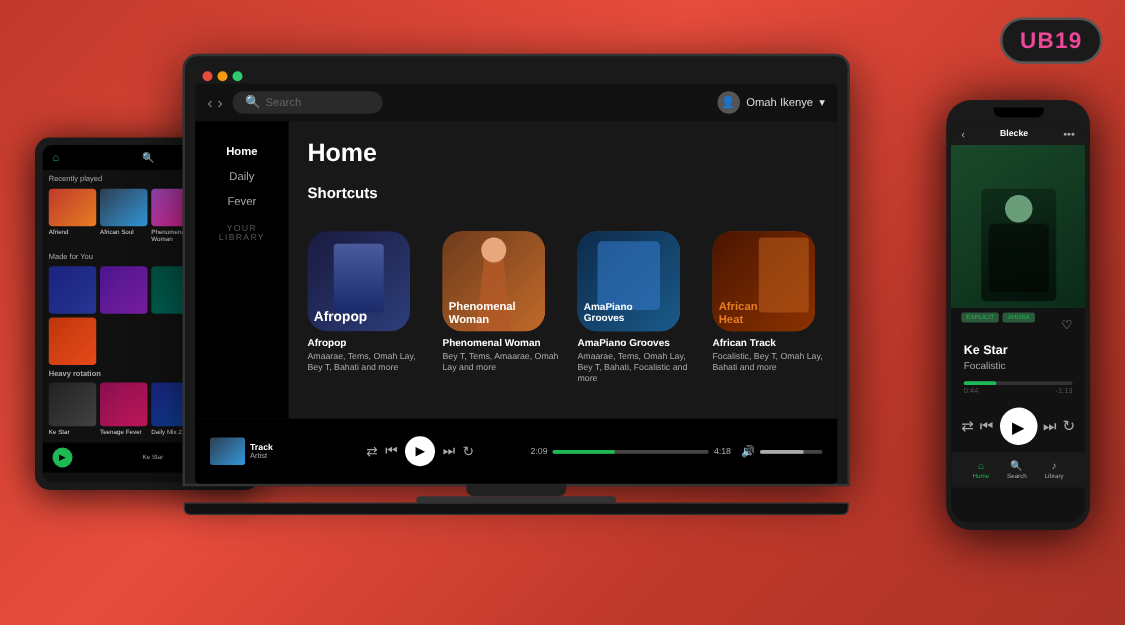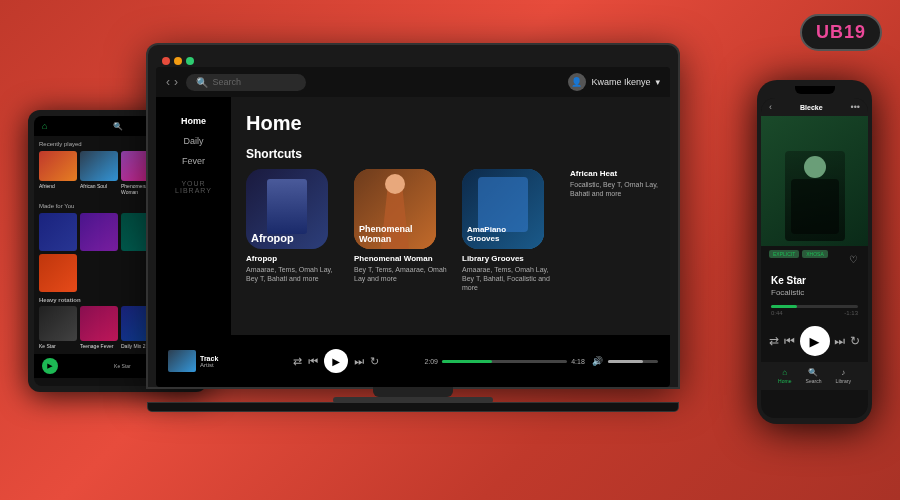--- a/index.html
+++ b/index.html
@@ -157,21 +157,21 @@
     .content-title {
       color: #fff;
       font-size: 20px;
       font-weight: 900;
       margin-bottom: 12px;
     }
     .shortcuts-label {
       color: #fff;
       font-size: 12px;
       font-weight: 700;
-      margin-bottom: 8px;
+      margin-bottom: 24px;
     }
     .shortcuts-grid {
       display: flex;
       gap: 8px;
       flex-wrap: nowrap;
     }
     .shortcut-card {
       width: 100px;
       flex-shrink: 0;
     }
@@ -516,21 +516,21 @@
           <span class="nav-arrow">›</span>
         </div>
         <div class="search-bar">
           <span>🔍</span>
           <span style="color:#666; font-size:9px;">Search</span>
         </div>
         <div class="user-pill">
           <div class="user-avatar-small">
             <span style="font-size:9px;">👤</span>
           </div>
-          <span>Kwame Ikenye</span>
+          <span>Omah Ikenye</span>
           <span>▾</span>
         </div>
       </div>
 
       <div class="spotify-main">
 
         <div class="spotify-sidebar">
           <div class="sidebar-nav-item active">Home</div>
           <div class="sidebar-nav-item">Daily</div>
           <div class="sidebar-nav-item">Fever</div>
@@ -562,26 +562,31 @@
               <div class="shortcut-title">Phenomenal Woman</div>
               <div class="shortcut-subtitle">Bey T, Tems, Amaarae, Omah Lay and more</div>
             </div>
 
             <div class="shortcut-card">
               <div class="shortcut-image card-amap">
                 <div style="position:absolute;inset:0;background:linear-gradient(135deg,#0d2a4a,#1a5a8a);"></div>
                 <div style="position:absolute;top:8px;left:50%;transform:translateX(-50%);width:50px;height:55px;background:rgba(50,120,200,0.6);border-radius:4px;"></div>
                 <span class="card-amap-text">AmaPiano<br>Grooves</span>
               </div>
-              <div class="shortcut-title">Library Grooves</div>
+              <div class="shortcut-title">AmaPiano Grooves</div>
               <div class="shortcut-subtitle">Amaarae, Tems, Omah Lay, Bey T, Bahati, Focalistic and more</div>
             </div>
 
             <div class="shortcut-card">
-              <div class="shortcut-title">African Heat</div>
+              <div class="shortcut-image card-african">
+                <div style="position:absolute;inset:0;background:linear-gradient(135deg,#4a1500,#8b3200);"></div>
+                <div style="position:absolute;top:5px;right:5px;width:40px;height:60px;background:rgba(200,100,30,0.5);border-radius:3px;"></div>
+                <span class="card-african-text">African<br>Heat</span>
+              </div>
+              <div class="shortcut-title">African Track</div>
               <div class="shortcut-subtitle">Focalistic, Bey T, Omah Lay, Bahati and more</div>
             </div>
 
           </div>
         </div>
       </div>
 
       <div class="player-bar">
         <div style="width:80px;display:flex;align-items:center;gap:4px;">
           <div style="width:28px;height:22px;background:linear-gradient(135deg,#2c3e50,#3498db);border-radius:2px;flex-shrink:0;"></div>

